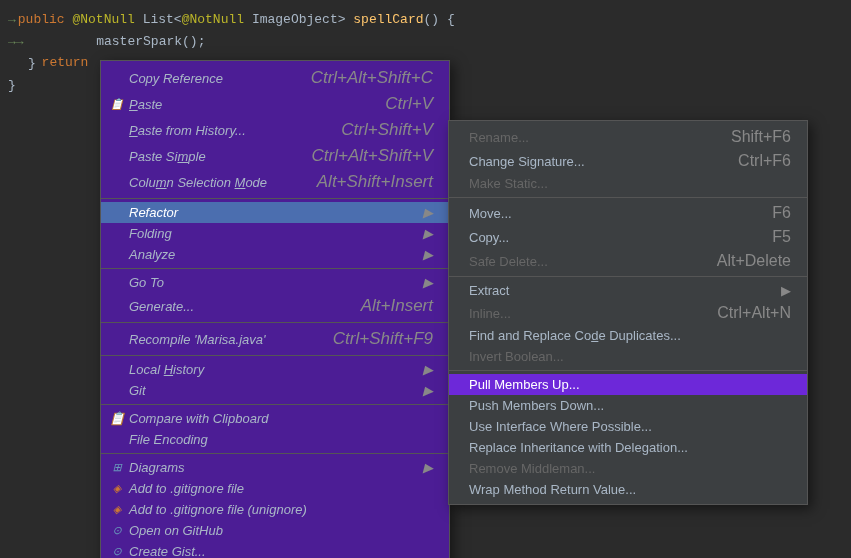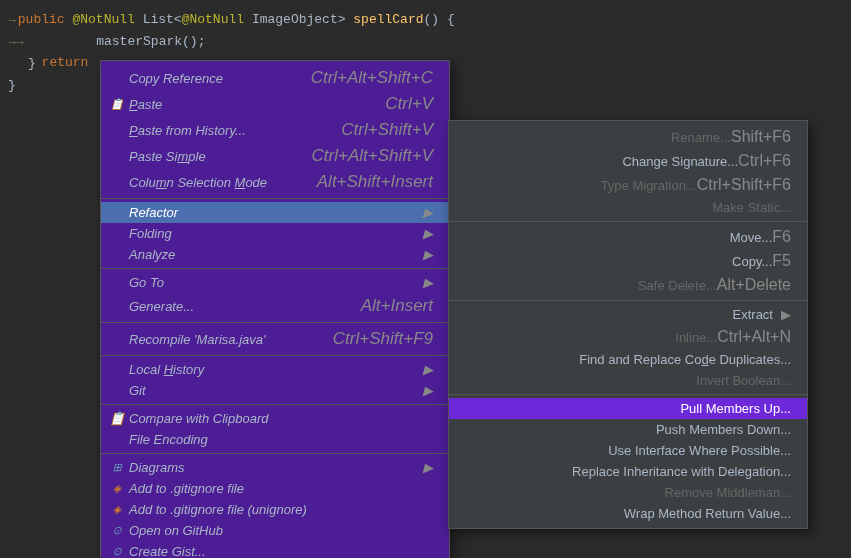--- a/index.html
+++ b/index.html
@@ -102,21 +102,20 @@
     .ctx-right {
       position: absolute;
       top: 120px;
       left: 448px;
       width: 360px;
       background: #3c3f41;
       border: 1px solid #555;
       box-shadow: 4px 4px 12px rgba(0,0,0,0.5);
       padding: 4px 0;
       z-index: 11;
-      text-align: right;
     }
 
     .ctx-right .menu-item {
       padding: 3px 16px 3px 20px;
     }
 
     .menu-item .item-key {
       flex: 1;
     }
     .menu-item .shortcut-right {
@@ -283,24 +282,20 @@
   <div class="menu-item disabled">
     <span class="item-key">Rename...</span>
     <span class="shortcut-right">Shift+F6</span>
   </div>
 
   <div class="menu-item">
     <span class="item-key">Change Signature...</span>
     <span class="shortcut-right">Ctrl+F6</span>
   </div>
 
-  <div class="menu-item disabled">
-    <span class="item-key">Type Migration...</span>
-    <span class="shortcut-right">Ctrl+Shift+F6</span>
-  </div>
 
   <div class="menu-item disabled">
     <span class="item-key">Make Static...</span>
   </div>
 
 
   <div class="menu-separator"></div>
 
   <div class="menu-item">
     <span class="item-key">Move...</span>

